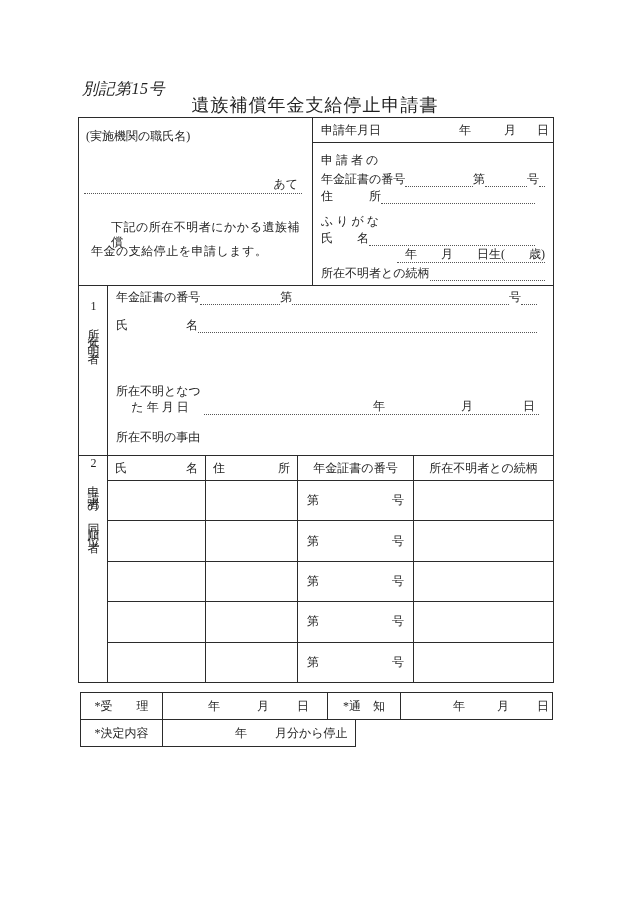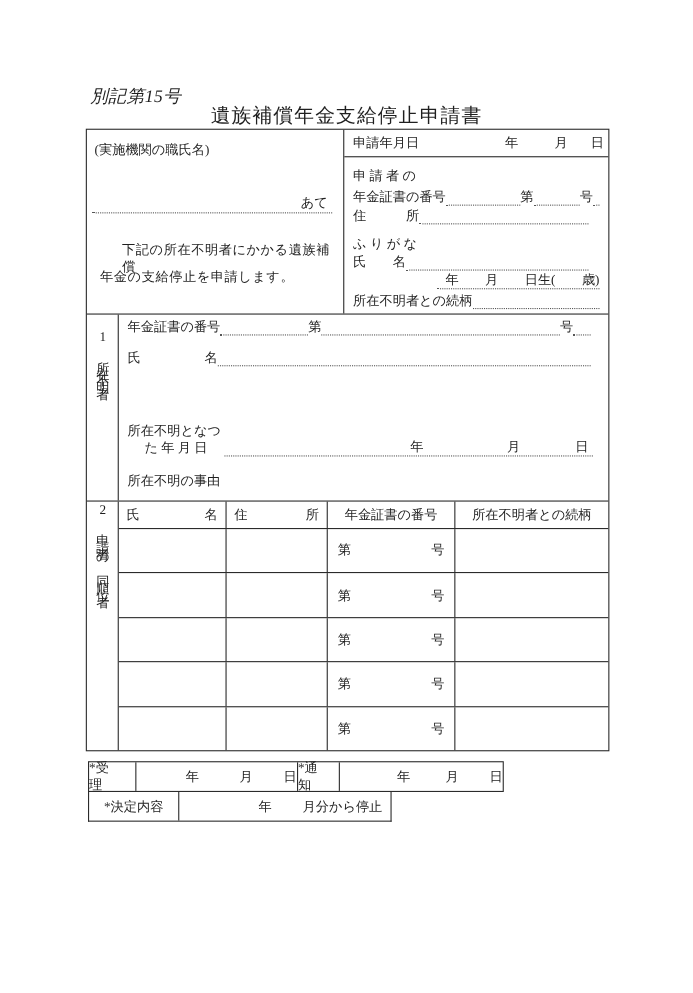--- a/index.html
+++ b/index.html
@@ -82,21 +82,21 @@
   .s2row:last-child { border-bottom:none; }
   .c { display:flex; align-items:center; }
   .c1 { width:98px;  border-right:1px solid #2b2b2b; padding:0 7px; justify-content:space-between; }
   .c2 { width:92px;  border-right:1px solid #2b2b2b; padding:0 7px; justify-content:space-between; }
   .c3 { width:116px; border-right:1px solid #2b2b2b; padding:0 9px; justify-content:center; }
   .c3.spread { justify-content:space-between; }
   .c4 { flex:1; justify-content:center; }
 
   
   .bt1 {
-    left:80px; top:692px; width:378px; height:28px;
+    left:80px; top:692px; width:473px; height:28px;
     border:1px solid #2b2b2b; display:flex;
   }
   .bt2 {
     left:80px; top:720px; width:276px; height:27px;
     border:1px solid #2b2b2b; border-top:none; display:flex;
   }
   .bcell { display:flex; align-items:center; }
   .b-receipt { width:82px; border-right:1px solid #2b2b2b; justify-content:center; }
   .b-rdate   { width:165px; border-right:1px solid #2b2b2b; padding-left:45px; }
   .b-rdate .g1 { margin-left:37px; } .b-rdate .g2 { margin-left:28px; }

